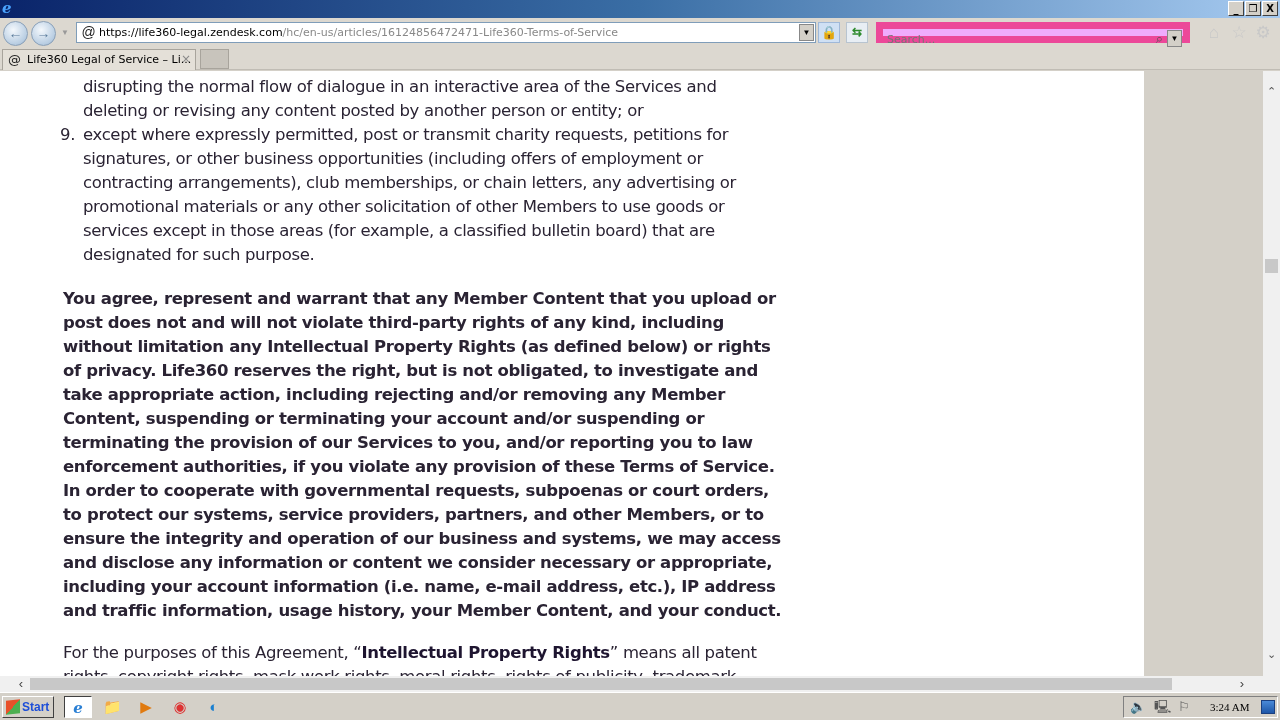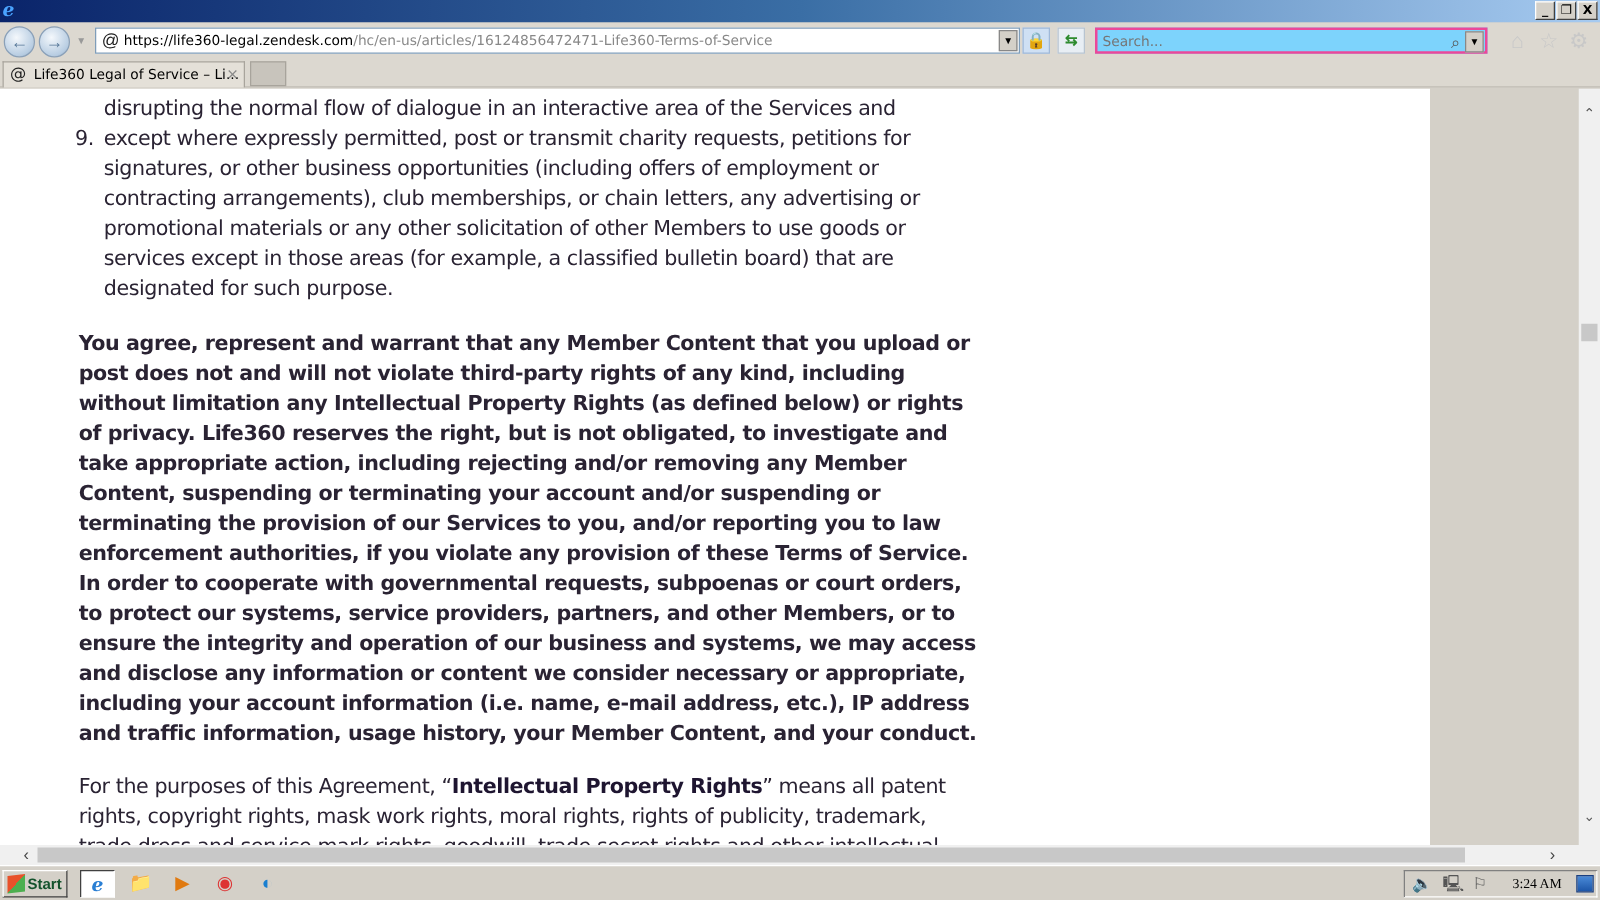--- a/index.html
+++ b/index.html
@@ -15,21 +15,21 @@
   .navbtn { position: absolute; top: 3px; width: 25px; height: 25px; border-radius: 50%;
     background: radial-gradient(circle at 40% 35%, #f4f8fc, #b8cde2 70%, #8fa9c4); border: 1px solid #8aa0b8; color: #5a7a9a; font-size: 14px; line-height: 23px; text-align: center; font-weight: bold; }
   .nav-drop { position: absolute; left: 61px; top: 10px; width: 9px; height: 9px; color: #999; font-size: 8px; }
   .addressbar { position: absolute; left: 76px; top: 4px; width: 740px; height: 21px; background: #fff; border: 1px solid #7f9db9; }
   .addr-icon { position: absolute; left: 3px; top: 1px; width: 17px; height: 17px; font-size: 14px; line-height: 17px; text-align: center; color: #222; }
   .addr-text { position: absolute; left: 22px; top: 0; line-height: 19px; font-size: 11px; font-family: "DejaVu Sans", sans-serif; color: #888; white-space: nowrap; }
   .addr-text .host { color: #000; }
   .addr-drop { position: absolute; right: 1px; top: 1px; width: 15px; height: 17px; background: #d4d0c8; border: 1px solid #888; font-size: 8px; line-height: 15px; text-align: center; }
   .lockbtn { position: absolute; left: 818px; top: 4px; width: 22px; height: 21px; background: #cfe0f4; border: 1px solid #9fb8d8; text-align: center; line-height: 19px; font-size: 13px; color: #d9a20a; }
   .refreshbtn { position: absolute; left: 846px; top: 4px; width: 22px; height: 21px; background: #e8eef4; border: 1px solid #b8c4d0; text-align: center; line-height: 19px; font-size: 12px; color: #2e8b2e; font-weight: bold; }
-  .searchbox { position: absolute; left: 876px; top: 4px; width: 314px; height: 21px; background: #7dd3fc; border: 2px solid #ec4899; }
+  .searchbox { position: absolute; left: 876px; top: 4px; width: 314px; height: 21px; background: #f0abfc; border: 7px solid #ec4899; }
   .searchbox input { border: none; outline: none; width: 270px; height: 19px; padding-left: 4px; font-size: 11px; font-family: "DejaVu Sans", sans-serif; color: #666; background: transparent; }
   .search-icon { position: absolute; right: 20px; top: 0; font-size: 13px; line-height: 19px; color: #555; }
   .search-drop { position: absolute; right: 1px; top: 1px; width: 15px; height: 17px; background: #d4d0c8; border: 1px solid #888; font-size: 8px; line-height: 15px; text-align: center; }
   .tool-icon { position: absolute; top: 5px; width: 20px; height: 20px; font-size: 17px; line-height: 20px; text-align: center; color: #c8c8c8; }
 
   .tabbar { position: absolute; left: 0; top: 48px; width: 1280px; height: 22px; background: #dcd8d0; border-bottom: 1px solid #c0bcb4; }
   .tab { position: absolute; left: 2px; top: 1px; width: 194px; height: 21px; background: #e4e0d8; border: 1px solid #a8a49c; border-bottom: none; font-size: 11px; font-family: "DejaVu Sans", sans-serif; line-height: 19px; padding-left: 24px; color: #000; white-space: nowrap; }
   .tab-icon { position: absolute; left: 5px; top: 1px; font-size: 13px; line-height: 17px; color: #222; }
   .tab-close { position: absolute; right: 4px; top: 0; color: #888; font-size: 12px; }
   .newtab { position: absolute; left: 200px; top: 1px; width: 29px; height: 20px; background: #c8c4bc; border: 1px solid #a8a49c; }
@@ -50,21 +50,21 @@
   .vs-down { top: 575px; }
   .vs-thumb { position: absolute; left: 2px; top: 188px; width: 13px; height: 14px; background: #c8c8c8; }
 
   .hscroll { position: absolute; left: 0; top: 676px; width: 1280px; height: 16px; background: #f0f0f0; }
   .hs-left, .hs-right { position: absolute; top: 0; width: 16px; height: 16px; text-align: center; font-size: 13px; line-height: 16px; color: #444; }
   .hs-left { left: 13px; }
   .hs-right { left: 1234px; }
   .hs-thumb { position: absolute; left: 30px; top: 2px; width: 1142px; height: 12px; background: #c8c8c8; }
 
   .taskbar { position: absolute; left: 0; top: 692px; width: 1280px; height: 28px; background: #d4d0c8; border-top: 1px solid #fff; }
-  .startbtn { position: absolute; left: 2px; top: 3px; width: 52px; height: 22px; background: #d4d0c8; border: 1px solid; border-color: #fff #404040 #404040 #fff; font-weight: bold; font-size: 12px; line-height: 20px; padding-left: 19px; color: #14532d; }
+  .startbtn { position: absolute; left: 2px; top: 3px; width: 52px; height: 22px; background: #d4d0c8; border: 1px solid; border-color: #fff #404040 #404040 #fff; font-weight: bold; font-size: 12px; line-height: 20px; padding-left: 19px; color: #1d4ed8; }
   .start-flag { position: absolute; left: 3px; top: 3px; width: 14px; height: 14px; background: linear-gradient(135deg, #e8512a 0 50%, #4caf50 50% 100%); transform: skewY(-6deg); }
   .tb-app { position: absolute; top: 3px; width: 28px; height: 22px; text-align: center; line-height: 22px; font-size: 15px; }
   .tb-app.active { background: #fff; border: 1px solid; border-color: #404040 #fff #fff #404040; }
   .tray { position: absolute; left: 1123px; top: 3px; width: 155px; height: 22px; border: 1px solid; border-color: #808080 #fff #fff #808080; }
   .tray-icon { position: absolute; top: 2px; font-size: 13px; line-height: 16px; color: #555; }
   .clock { position: absolute; left: 86px; top: 0; line-height: 20px; font-size: 11px; font-family: Liberation Serif, serif; color: #000; }
   .show-desktop { position: absolute; right: 2px; top: 3px; width: 14px; height: 14px; background: linear-gradient(#4a8ad8, #1d56a8); border: 1px solid #1a3f80; }
 </style>
 </head>
 <body>
@@ -114,20 +114,21 @@
     <span>Life360 Legal of Service – Li...</span>
     <span class="tab-close">×</span>
   </div>
   <div class="newtab"></div>
 </div>
 
 <div class="viewport">
   <div class="content">
     <div class="li-row" style="margin-top:4px;">
       <p>disrupting the normal flow of dialogue in an interactive area of the Services and</p>
+      <p>deleting or revising any content posted by another person or entity; or</p>
     </div>
     <div class="li-row">
       <span class="li-num">9.</span>
       <p>except where expressly permitted, post or transmit charity requests, petitions for signatures, or other business opportunities (including offers of employment or contracting arrangements), club memberships, or chain letters, any advertising or promotional materials or any other solicitation of other Members to use goods or services except in those areas (for example, a classified bulletin board) that are designated for such purpose.</p>
     </div>
     <p class="para">You agree, represent and warrant that any Member Content that you upload or post does not and will not violate third-party rights of any kind, including without limitation any Intellectual Property Rights (as defined below) or rights of privacy. Life360 reserves the right, but is not obligated, to investigate and take appropriate action, including rejecting and/or removing any Member Content, suspending or terminating your account and/or suspending or terminating the provision of our Services to you, and/or reporting you to law enforcement authorities, if you violate any provision of these Terms of Service. In order to cooperate with governmental requests, subpoenas or court orders, to protect our systems, service providers, partners, and other Members, or to ensure the integrity and operation of our business and systems, we may access and disclose any information or content we consider necessary or appropriate, including your account information (i.e. name, e-mail address, etc.), IP address and traffic information, usage history, your Member Content, and your conduct.</p>
     <p class="para2"><span>For the purposes of this Agreement, “</span><span class="bold">Intellectual Property Rights</span><span>” means all patent rights, copyright rights, mask work rights, moral rights, rights of publicity, trademark, trade dress and service mark rights, goodwill, trade secret rights and other intellectual</span></p>
   </div>
 </div>
 

